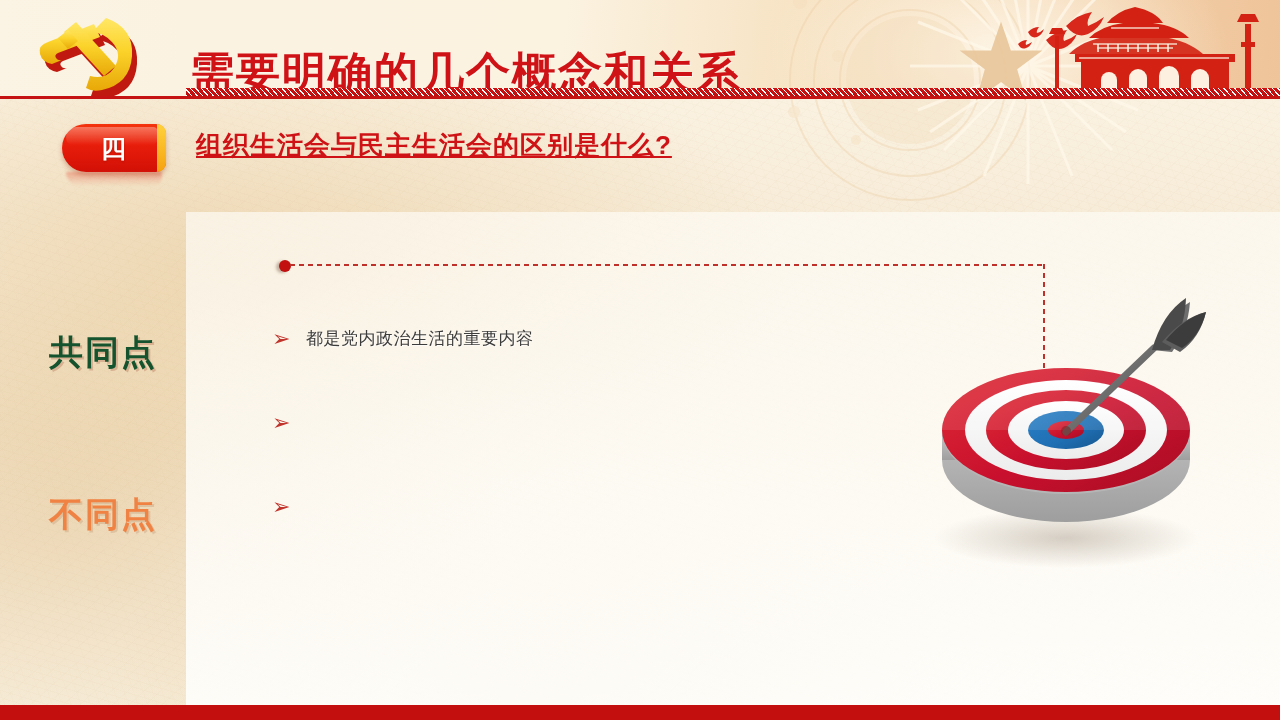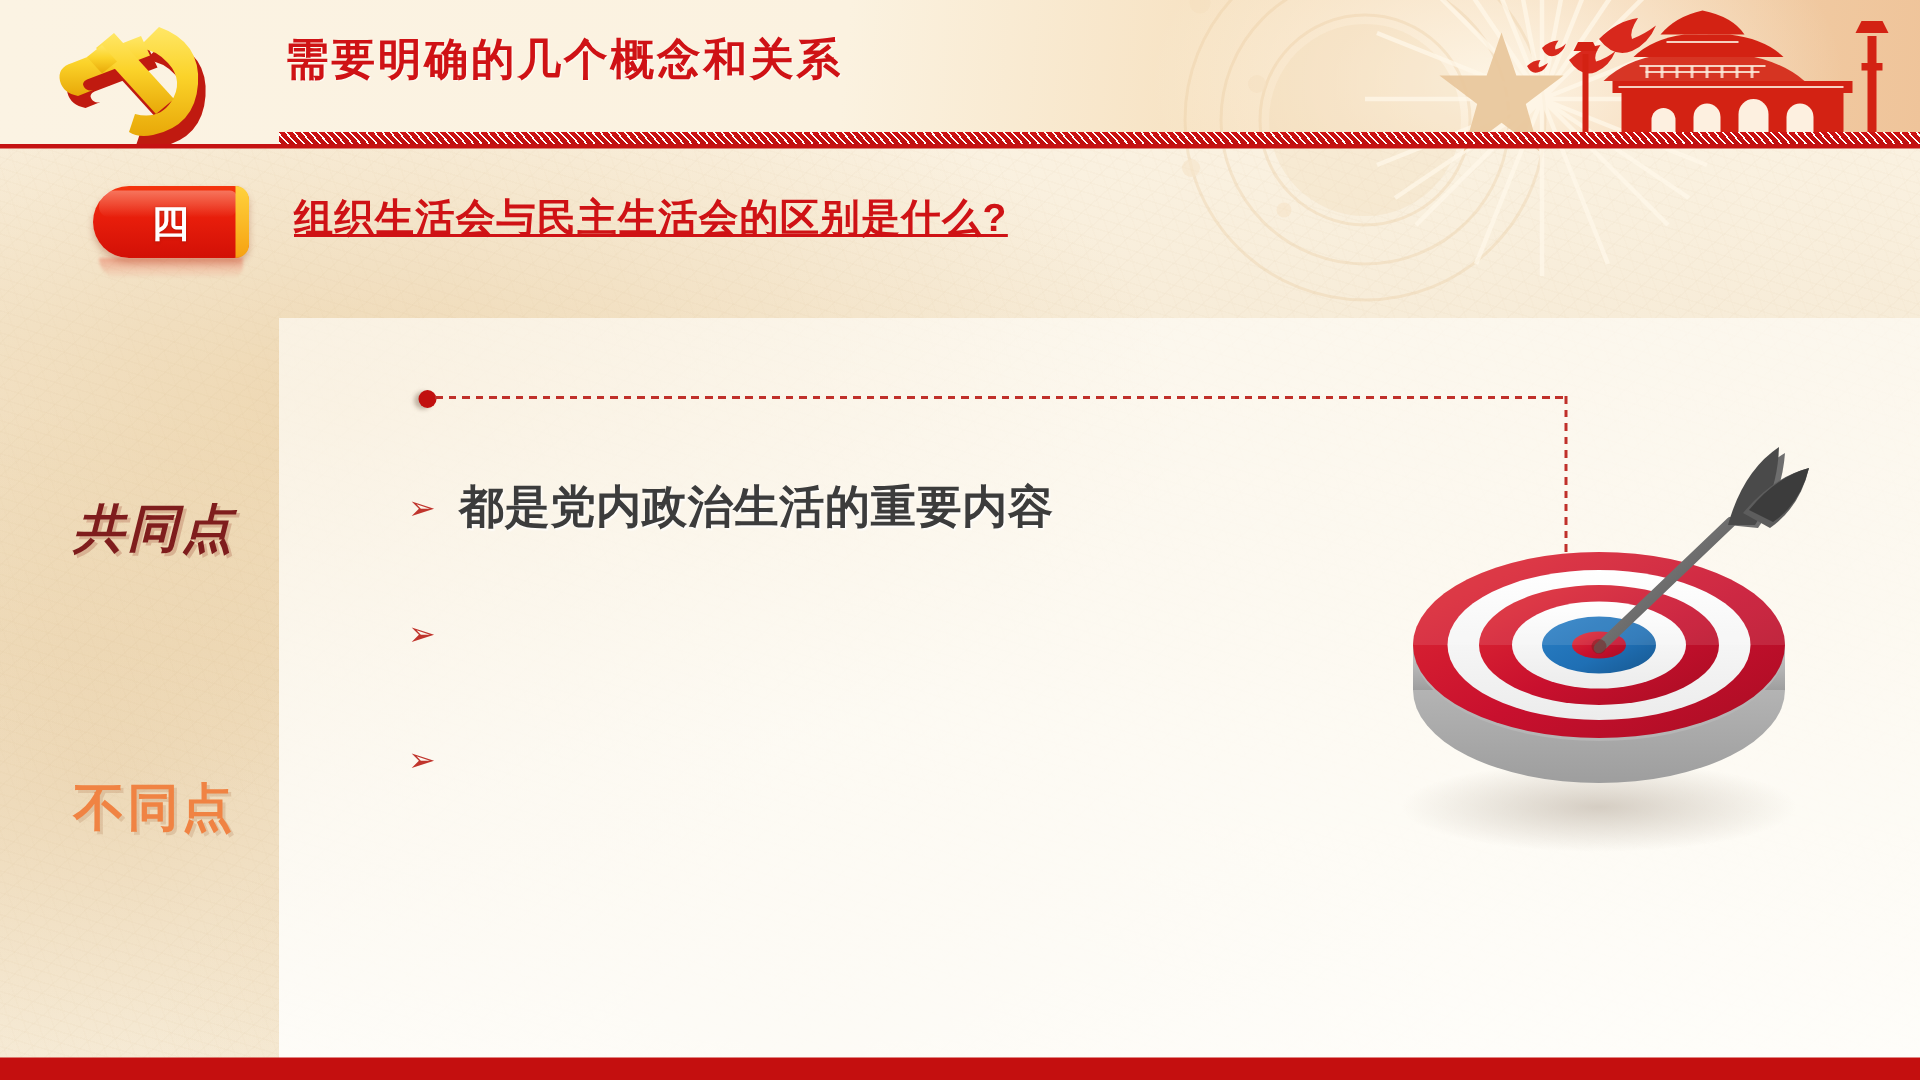--- a/index.html
+++ b/index.html
@@ -48,22 +48,22 @@
       repeating-linear-gradient(48deg,#ffffff 0 1px, rgba(255,255,255,0) 1px 4px),
       linear-gradient(#cf1212,#bd0f0f);
   }
   .red-edge-top{position:absolute;left:0;top:96px;width:1280px;height:3px;background:#c51212;}
 
   
   .emblem{position:absolute;left:36px;top:12px;width:122px;height:88px;}
 
   
   .main-title{
-    position:absolute;left:190px;top:20px;
-    font-size:29px;font-weight:bold;color:#cf1215;
+    position:absolute;left:190px;top:44px;
+    font-size:44px;font-weight:bold;color:#cf1215;
     letter-spacing:2px;white-space:nowrap;
     text-shadow:1px 1px 0 rgba(255,255,255,.55);
   }
   .sub-title{
     position:absolute;left:196px;top:128px;
     font-size:26px;font-weight:bold;color:#cf1215;
     letter-spacing:1px;white-space:nowrap;text-decoration:underline;
   }
 
   
@@ -98,22 +98,22 @@
   .panel{
     position:absolute;left:186px;top:212px;width:1094px;height:494px;
     background:linear-gradient(180deg,rgba(255,253,248,.66) 0%,rgba(255,254,250,.80) 45%,rgba(255,255,253,.88) 100%);
   }
 
   
   .side-tab{
     position:absolute;left:28px;width:150px;text-align:center;
     font-size:34px;font-weight:bold;letter-spacing:2px;white-space:nowrap;
   }
-  .side-tab.active{top:330px;color:#7f1d1d;text-shadow:2px 2px 0 rgba(150,60,40,.25);font-style:italic;}
-  .side-tab.inactive{top:492px;color:#f08343;text-shadow:2px 2px 0 rgba(170,110,70,.22);margin-top:24px;}
+  .side-tab.active{top:330px;color:#14532d;text-shadow:2px 2px 0 rgba(150,60,40,.25);}
+  .side-tab.inactive{top:492px;color:#f08343;text-shadow:2px 2px 0 rgba(170,110,70,.22);}
 
   
   .conn-dot{
     position:absolute;left:279px;top:260px;width:12px;height:12px;border-radius:50%;
     background:#c1100f;box-shadow:-3px 1px 3px rgba(90,60,40,.35);
   }
   .conn-h{
     position:absolute;left:290px;top:264px;width:755px;height:2px;
     background:repeating-linear-gradient(90deg,#c0302a 0 5px, rgba(0,0,0,0) 5px 9px);
   }
@@ -123,23 +123,22 @@
   }
 
   
   .bullets{position:absolute;left:272px;top:322px;width:620px;}
   .bullet-row{display:flex;align-items:flex-start;margin-bottom:50px;}
   .bullet-mark{
     width:34px;flex:0 0 34px;font-size:22px;line-height:34px;color:#c0342c;
     text-align:left;
   }
   .bullet-text{
-    font-size:30px;line-height:34px;color:#3c3c3c;letter-spacing:.5px;white-space:nowrap;
+    font-size:17px;line-height:34px;color:#3c3c3c;letter-spacing:.5px;white-space:nowrap;
     text-shadow:1px 1px 1px rgba(255,255,255,.8);
-    font-weight:bold;
   }
 
   
   .dart-wrap{position:absolute;left:900px;top:280px;width:330px;height:300px;}
 
   
   .footer-bar{position:absolute;left:0;top:705px;width:1280px;height:15px;background:#c40f0f;}
 </style>
 </head>
 <body>

